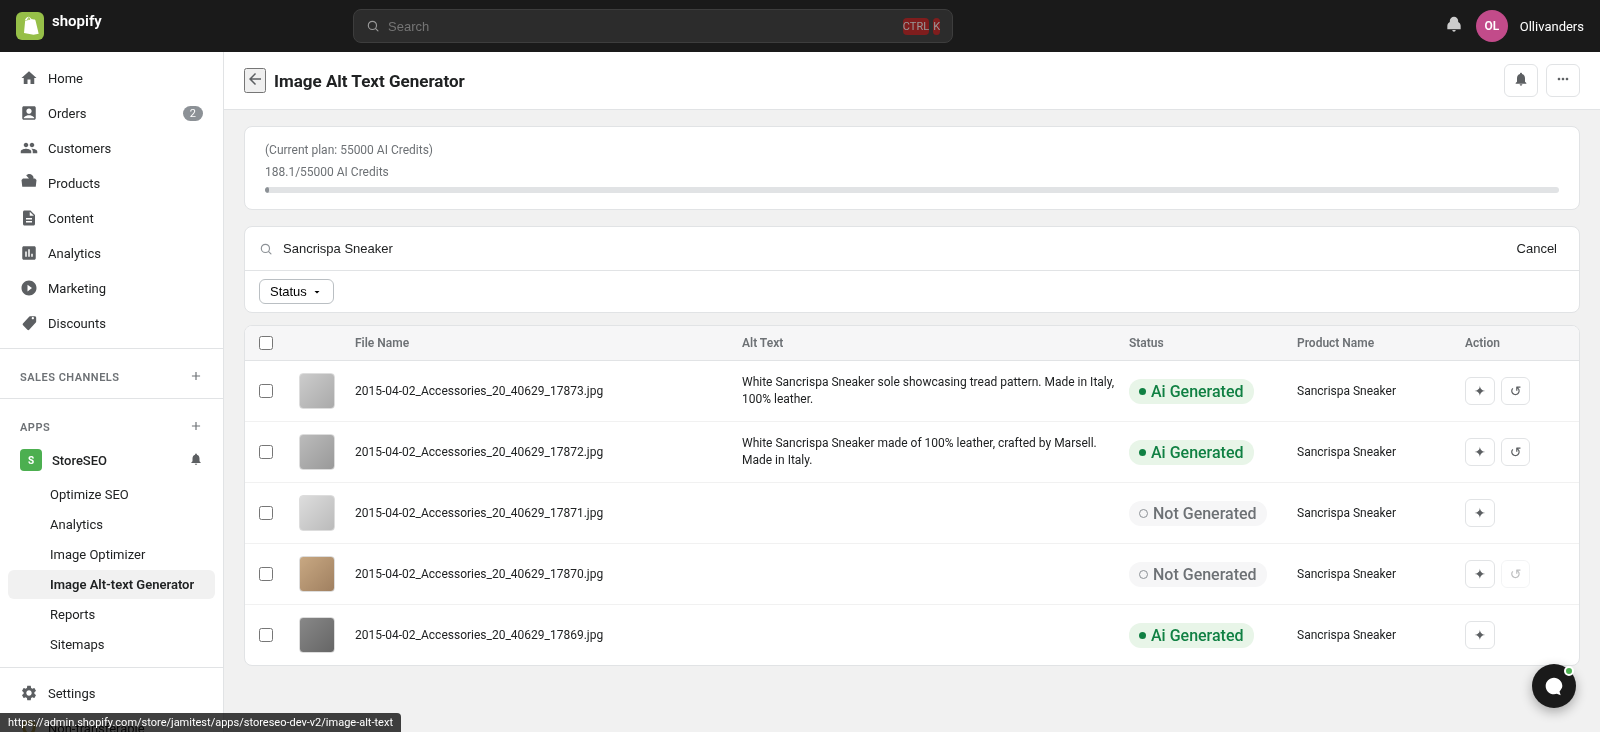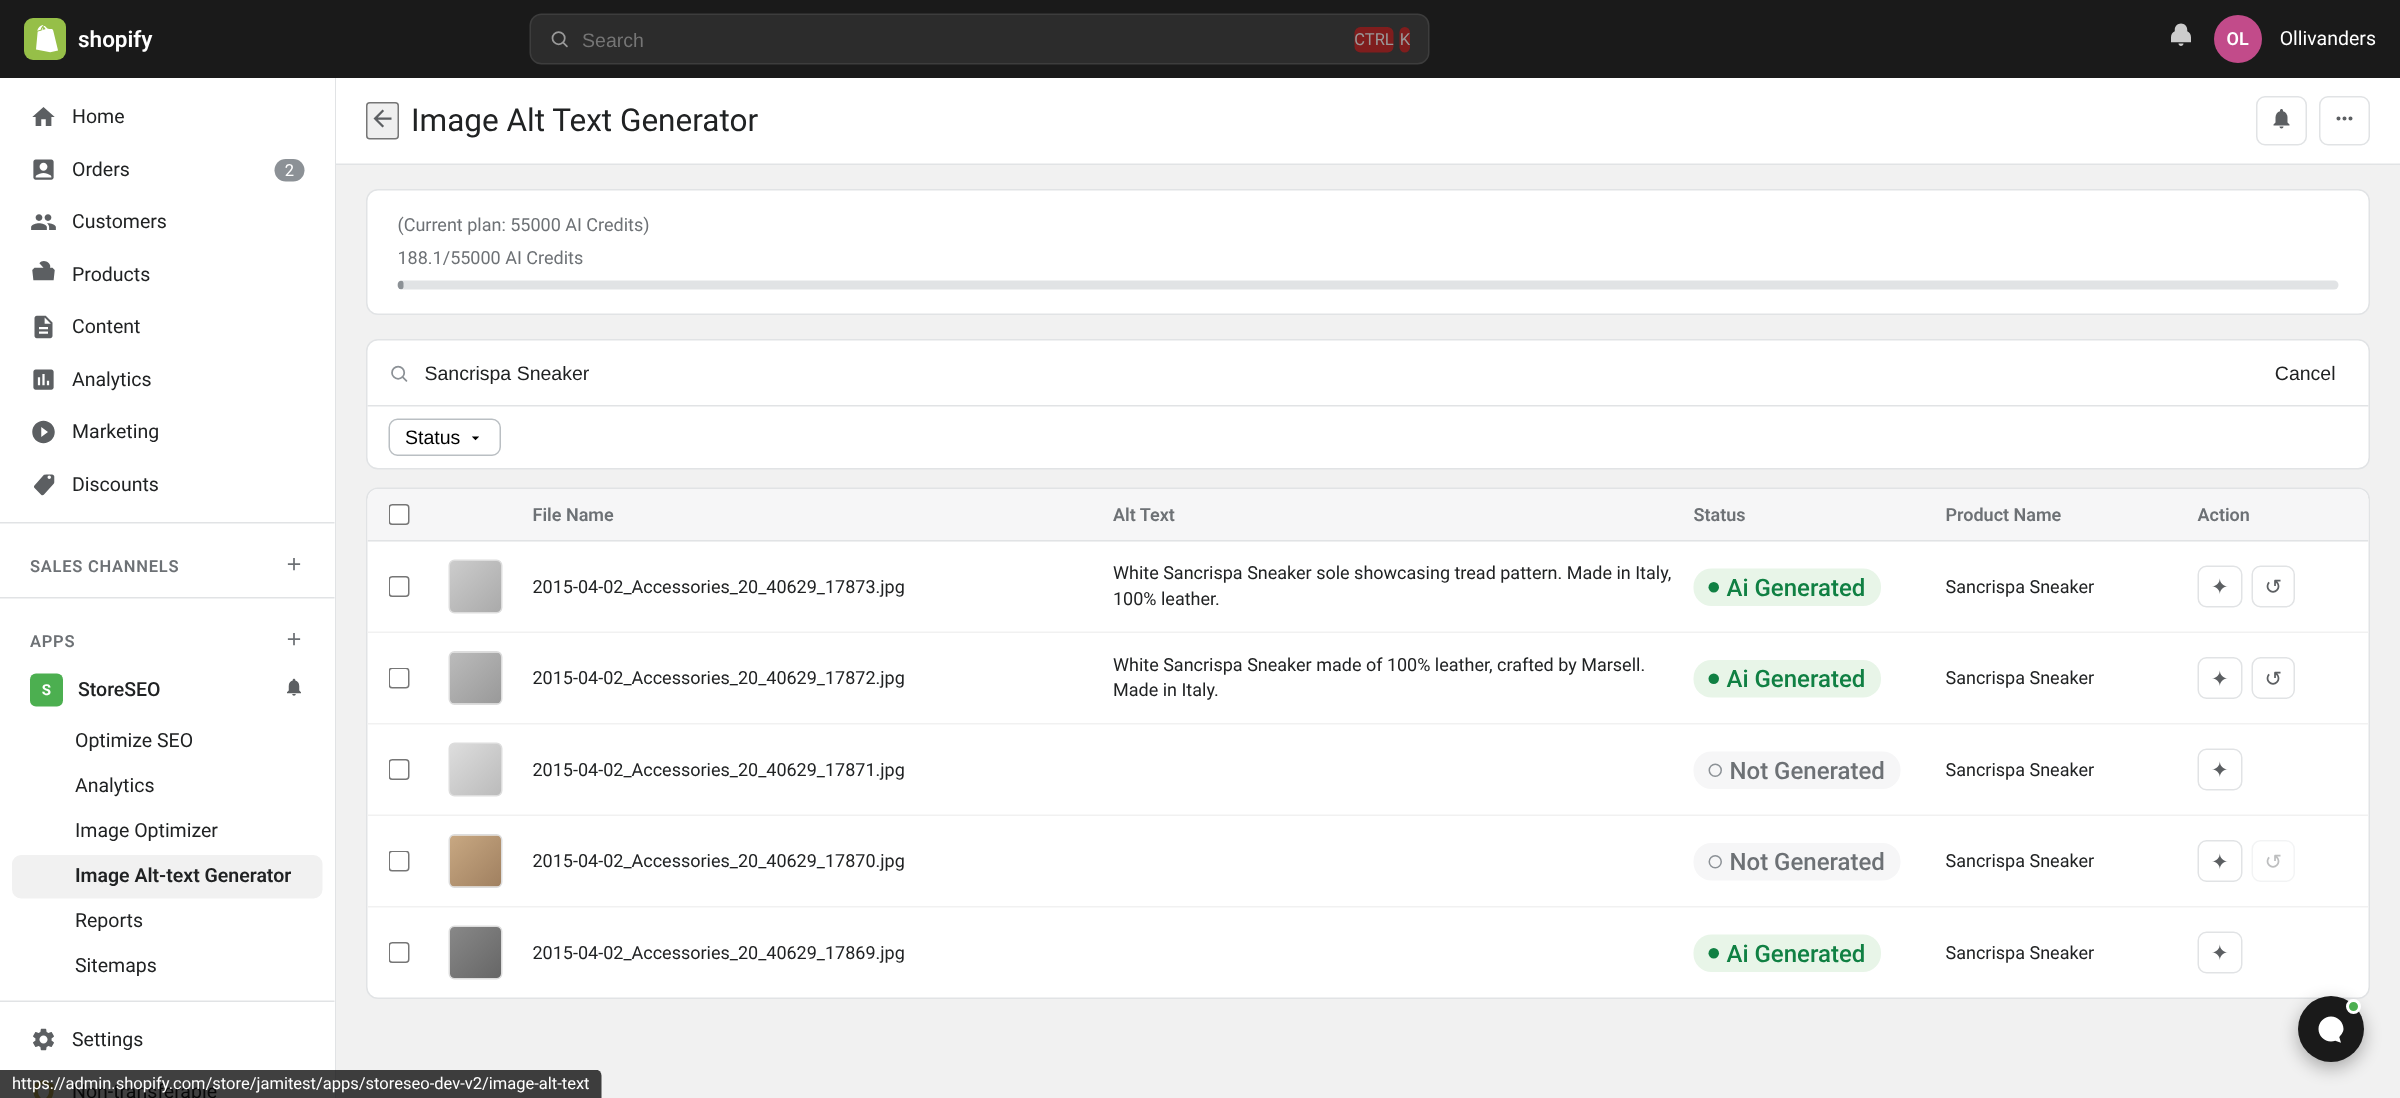--- a/index.html
+++ b/index.html
@@ -3,21 +3,21 @@
   <meta charset="utf-8">
   <style>
     * { box-sizing: border-box; margin: 0; padding: 0; }
     body { font-family: -apple-system, BlinkMacSystemFont, 'Segoe UI', Roboto, sans-serif; font-size: 13px; background: #f1f1f1; color: #202223; }
 
     
     .top-nav {
       display: flex; align-items: center; background: #1a1a1a; height: 52px;
       padding: 0 16px; gap: 12px; position: fixed; top: 0; left: 0; right: 0; z-index: 100;
     }
-    .shopify-logo { display: flex; align-items: center; gap: 8px; color: #fff; font-size: 15px; font-weight: 600; text-decoration: none; }
+    .shopify-logo { display: flex; align-items: flex-start; gap: 8px; color: #fff; font-size: 15px; font-weight: 600; text-decoration: none; }
     .shopify-logo svg { width: 28px; height: 28px; }
     .search-bar {
       flex: 1; max-width: 600px; margin: 0 auto;
       background: #2c2c2c; border: 1px solid #3d3d3d; border-radius: 8px;
       display: flex; align-items: center; padding: 0 12px; height: 34px; gap: 8px; color: #999;
     }
     .search-bar input { background: none; border: none; color: #ccc; font-size: 13px; outline: none; flex: 1; }
     .search-shortcut { display: flex; gap: 4px; }
     .search-shortcut span { background: #7f1d1d; border-radius: 4px; padding: 2px 0; font-size: 11px; color: #999; }
     .nav-right { display: flex; align-items: center; gap: 12px; margin-left: auto; }
@@ -44,21 +44,21 @@
     .storeseo-item { display: flex; align-items: center; gap: 10px; padding: 8px 12px; cursor: pointer; border-radius: 6px; margin: 1px 8px; color: #202223; }
     .storeseo-item .logo { width: 22px; height: 22px; background: #4caf50; border-radius: 4px; display: flex; align-items: center; justify-content: center; color: #fff; font-size: 10px; font-weight: 700; }
     .storeseo-label { font-size: 13px; font-weight: 500; flex: 1; }
     .storeseo-bell { color: #5c5f62; }
     .divider { height: 1px; background: #e1e3e5; margin: 8px 0; }
 
     
     .main { flex: 1; overflow-y: auto; background: #f1f1f1; }
     .main-header { background: #fff; border-bottom: 1px solid #e1e3e5; padding: 12px 20px; display: flex; align-items: center; justify-content: space-between; }
     .main-header-left { display: flex; align-items: center; gap: 8px; }
-    .main-header h1 { font-size: 21px; font-weight: 400; }
+    .main-header h1 { font-size: 17px; font-weight: 700; }
     .back-btn { cursor: pointer; color: #5c5f62; }
     .main-header-right { display: flex; gap: 8px; }
     .icon-btn { background: none; border: 1px solid #e1e3e5; border-radius: 6px; padding: 6px 8px; cursor: pointer; color: #5c5f62; }
 
     .content-area { padding: 16px 20px; }
 
     
     .credits-card { background: #fff; border-radius: 8px; padding: 16px 20px; margin-bottom: 16px; border: 1px solid #e1e3e5; }
     .credits-header { display: flex; align-items: center; justify-content: space-between; margin-bottom: 4px; }
     .credits-title { display: flex; align-items: center; gap: 6px; font-size: 13px; font-weight: 600; }

